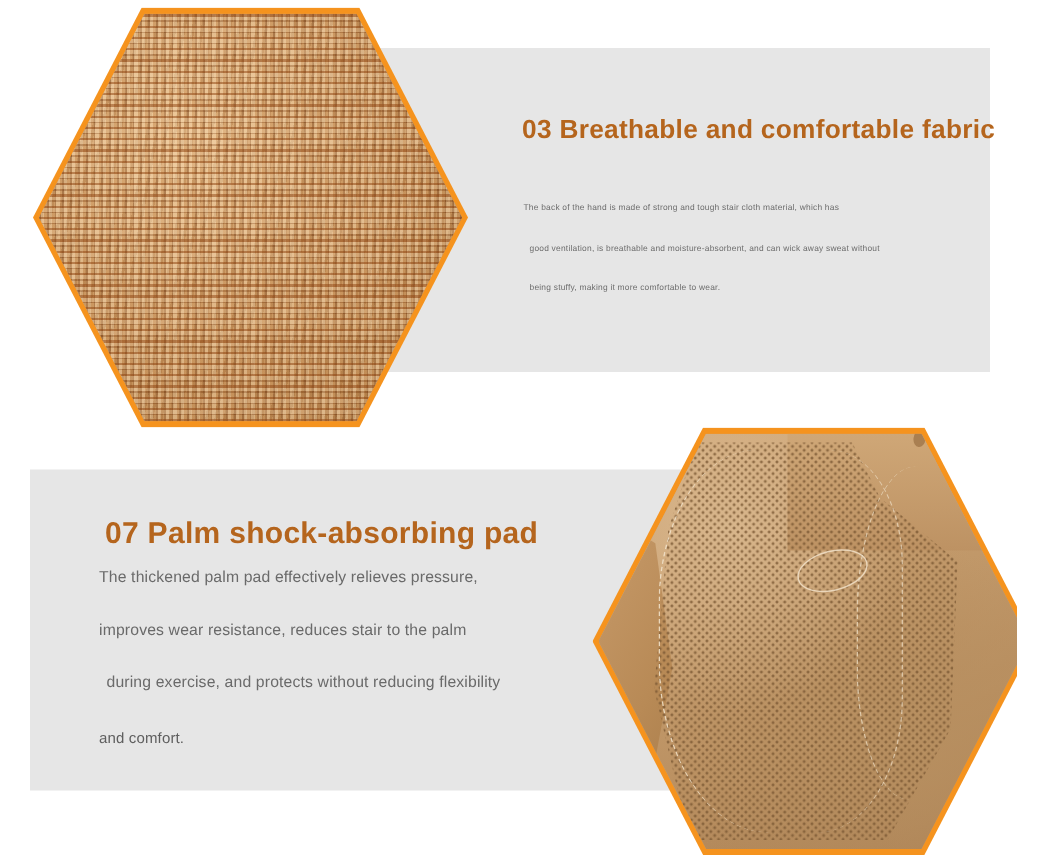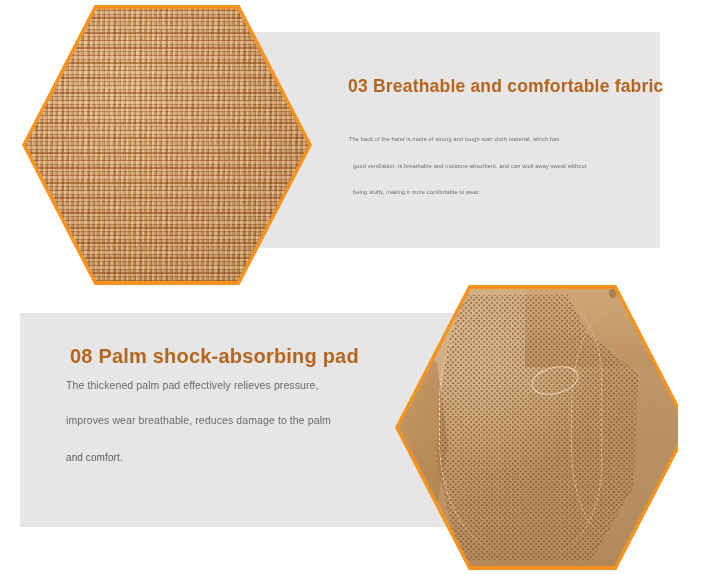--- a/index.html
+++ b/index.html
@@ -204,21 +204,22 @@
           <div class="finger-gap gap2"></div>
         </div>
         <div class="palm-dots"></div>
         <div class="palm-stitch stitch-a"></div>
         <div class="palm-stitch stitch-b"></div>
         <div class="palm-stitch stitch-c"></div>
       </div>
     </div>
   </div>
 
-  <div class="heading" id="heading-04">08 Palm shock-absorbing pad</div>
+  <div class="heading" id="heading-04">07 Palm shock-absorbing pad</div>
 
   <div class="body-block" id="body-04">
     <div class="line">The thickened palm pad effectively relieves pressure,</div>
-    <div class="line">improves wear breathable, reduces damage to the palm</div>
+    <div class="line">improves wear resistance, reduces stair to the palm</div>
+    <div class="line indent">during exercise, and protects without reducing flexibility</div>
     <div class="line big">and comfort.</div>
   </div>
 
 </div>
 
 </body></html>

